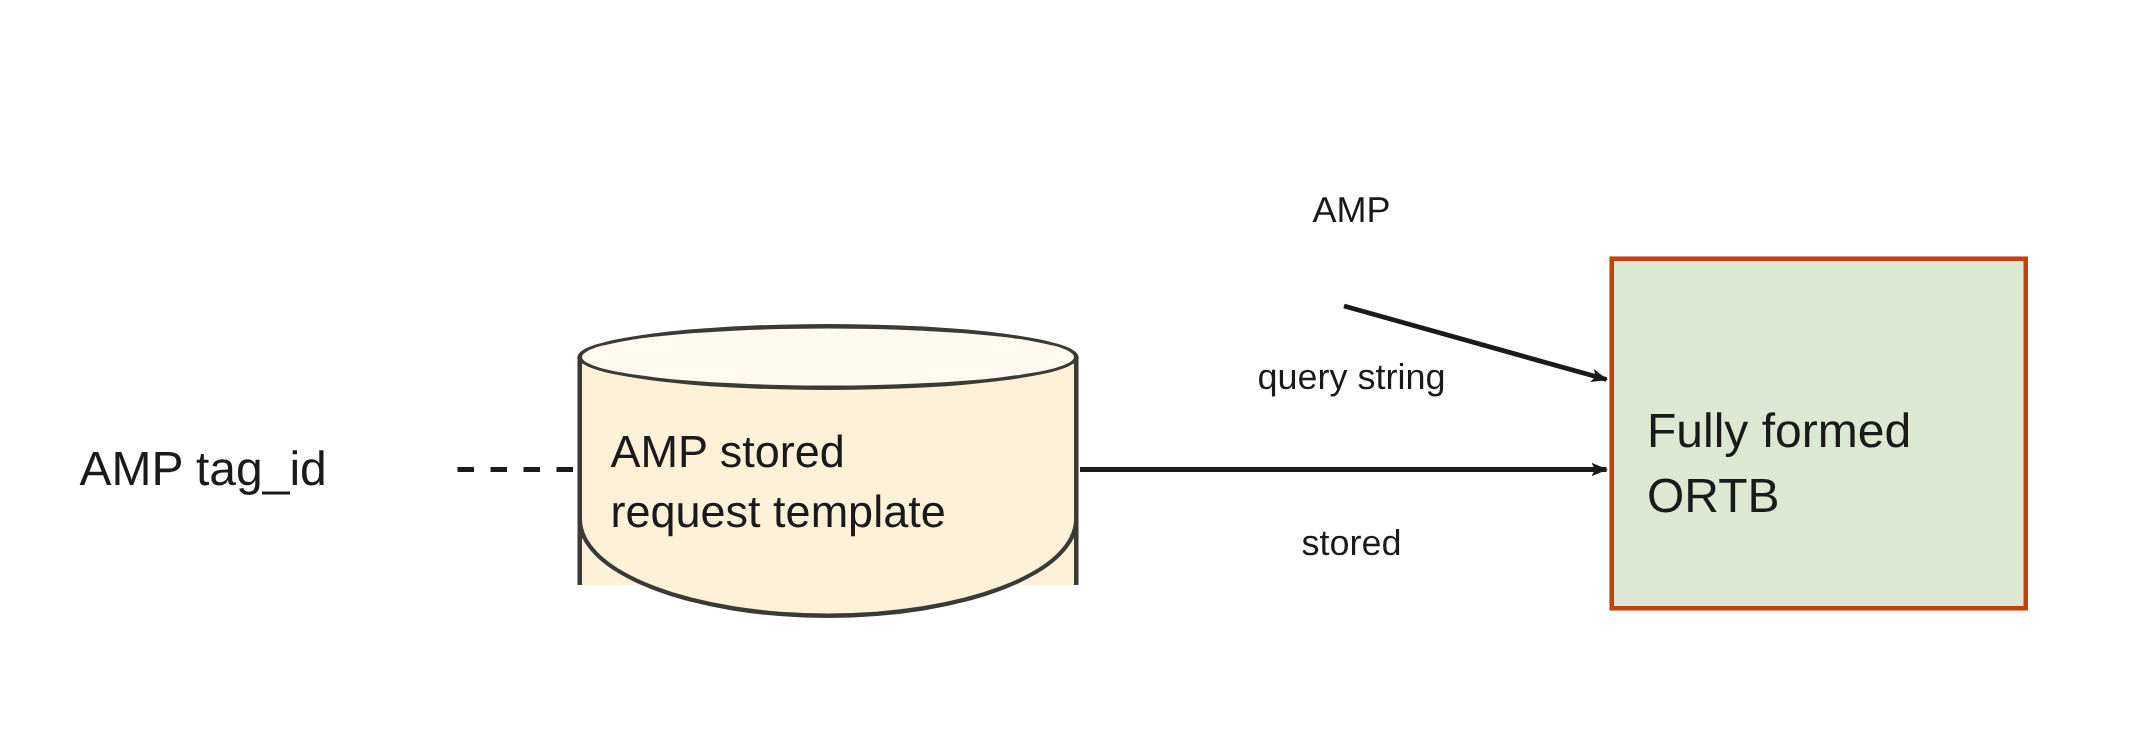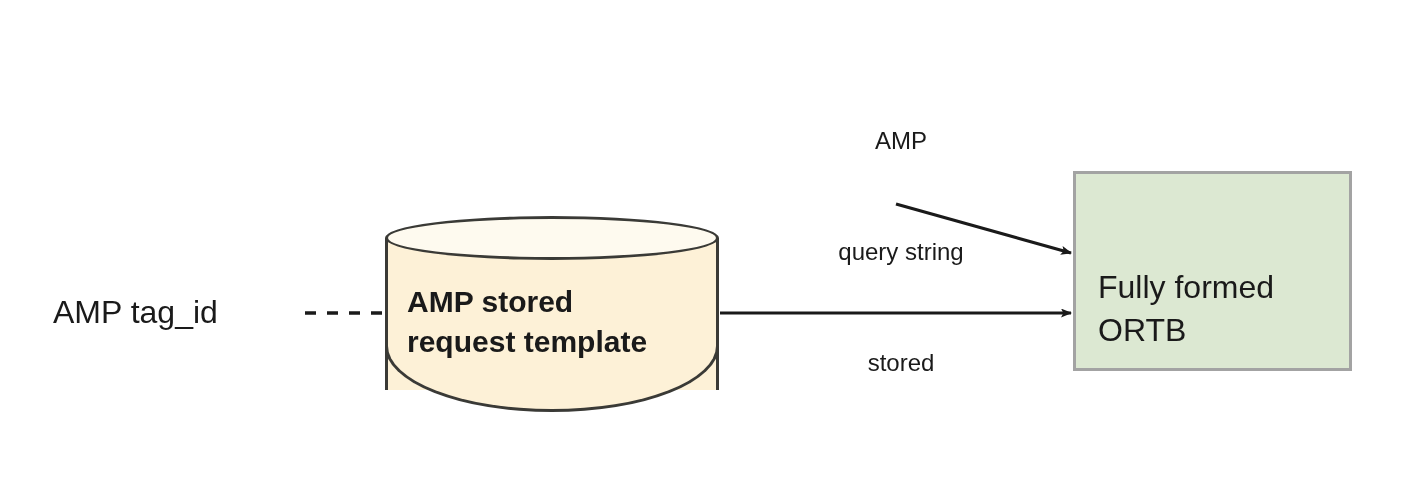--- a/index.html
+++ b/index.html
@@ -53,21 +53,20 @@
     display: block;
   }
 
   
   #node-cylinder {
     position: absolute;
     left: 385px;
     top: 216px;
     width: 334px;
     height: 196px;
-    font-weight: bold;
   }
   #node-cylinder .cyl-body {
     position: absolute;
     left: 0;
     top: 22px;
     width: 100%;
     height: 152px;
     box-sizing: border-box;
     background: #fdf1d7;
     border-left: 3px solid #3a3a36;
@@ -109,24 +108,24 @@
     display: block;
     white-space: pre;
   }
 
   
   #node-ortb {
     position: absolute;
     left: 1073px;
     top: 171px;
     width: 279px;
-    height: 200px;
+    height: 236px;
     box-sizing: border-box;
     background: #dce8d2;
-    border: 3px solid #a3a3a3;
+    border: 3px solid #c2410c;
   }
   #node-ortb .box-text {
     position: absolute;
     left: 22px;
     top: 92px;
     width: 250px;
     color: #1a1a1a;
     font-size: 32px;
     line-height: 43px;
   }

